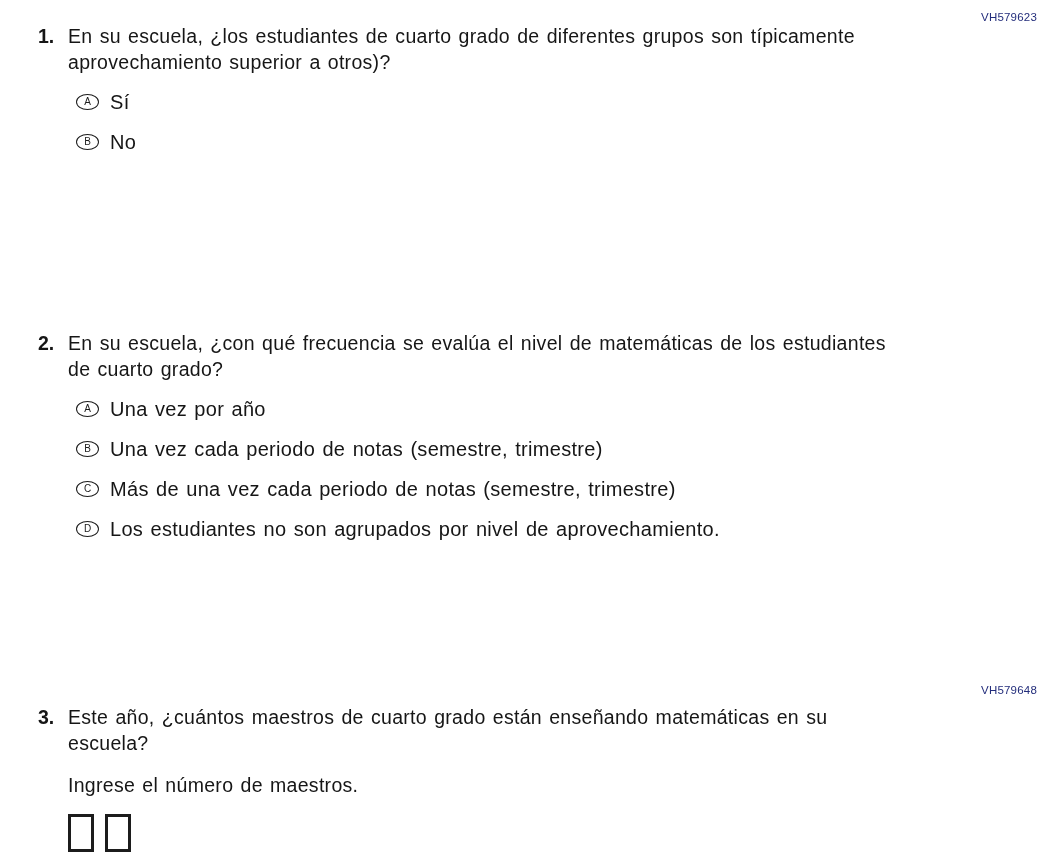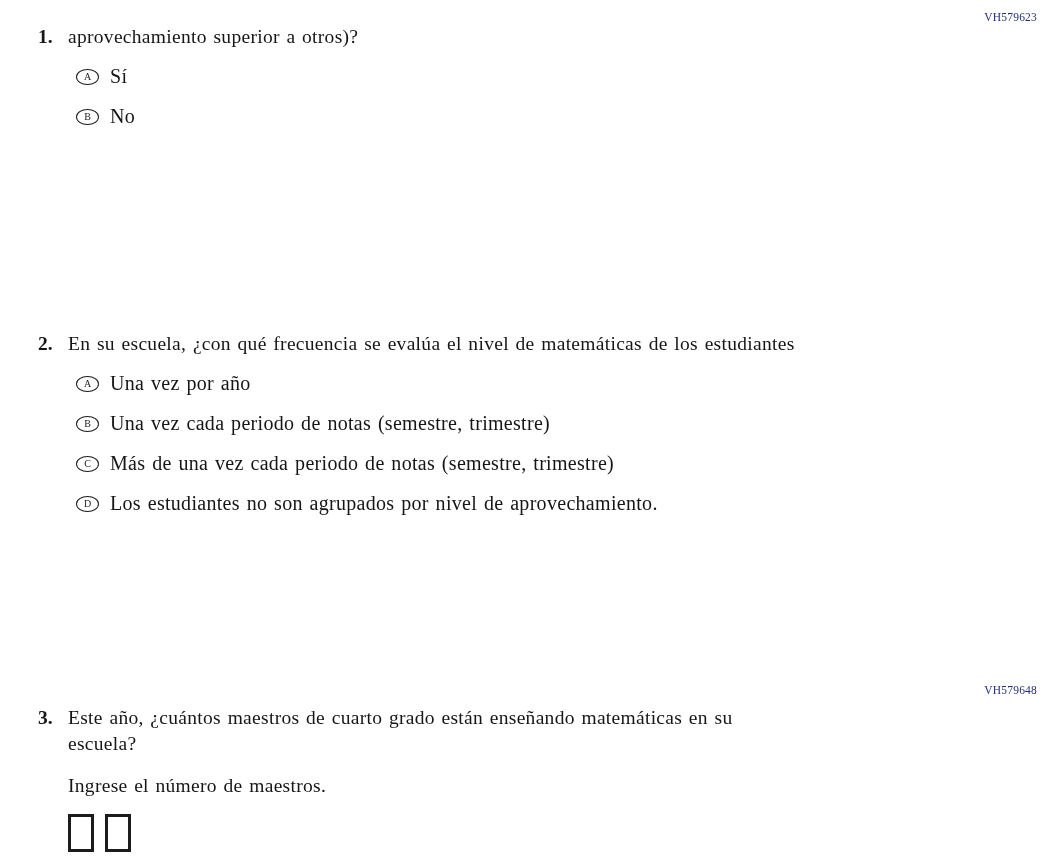--- a/index.html
+++ b/index.html
@@ -1,20 +1,20 @@
 <!DOCTYPE html>
 <html><head>
 <meta charset="utf-8">
 <style>
   html, body { margin:0; padding:0; background:#ffffff; }
   .page {
     position:relative;
     width:1061px; height:860px;
     background:#ffffff;
-    font-family:Liberation Serif, serif;
+    font-family:Liberation Sans, sans-serif;
     color:#161616;
     overflow:hidden;
   }
   .qblock { position:absolute; left:38px; right:24px; }
   .qb1 { top:10px; }
   .qb2 { top:323px; }
   .qb3 { top:683px; }
 
   .code {
     text-align:right;
@@ -73,20 +73,21 @@
 </head>
 <body>
 
 <div class="page">
 
   <section class="qblock qb1">
     <div class="code">VH579623</div>
     <div class="qrow">
       <span class="qnum">1.</span>
       <div class="qtext">
+        <div class="qline">En su escuela, ¿los estudiantes de cuarto grado de diferentes grupos son típicamente</div>
         <div class="qline">aprovechamiento superior a otros)?</div>
       </div>
     </div>
     <div class="options">
       <div class="option">
         <span class="bubble">
             <span>A</span>
           </span>
         <span class="olabel">Sí</span>
       </div>
@@ -97,20 +98,21 @@
         <span class="olabel">No</span>
       </div>
     </div>
   </section>
 
   <section class="qblock qb2">
     <div class="qrow">
       <span class="qnum">2.</span>
       <div class="qtext">
         <div class="qline">En su escuela, ¿con qué frecuencia se evalúa el nivel de matemáticas de los estudiantes</div>
+        <div class="qline">de cuarto grado?</div>
       </div>
     </div>
     <div class="options">
       <div class="option">
         <span class="bubble">
             <span>A</span>
           </span>
         <span class="olabel">Una vez por año</span>
       </div>
       <div class="option">

